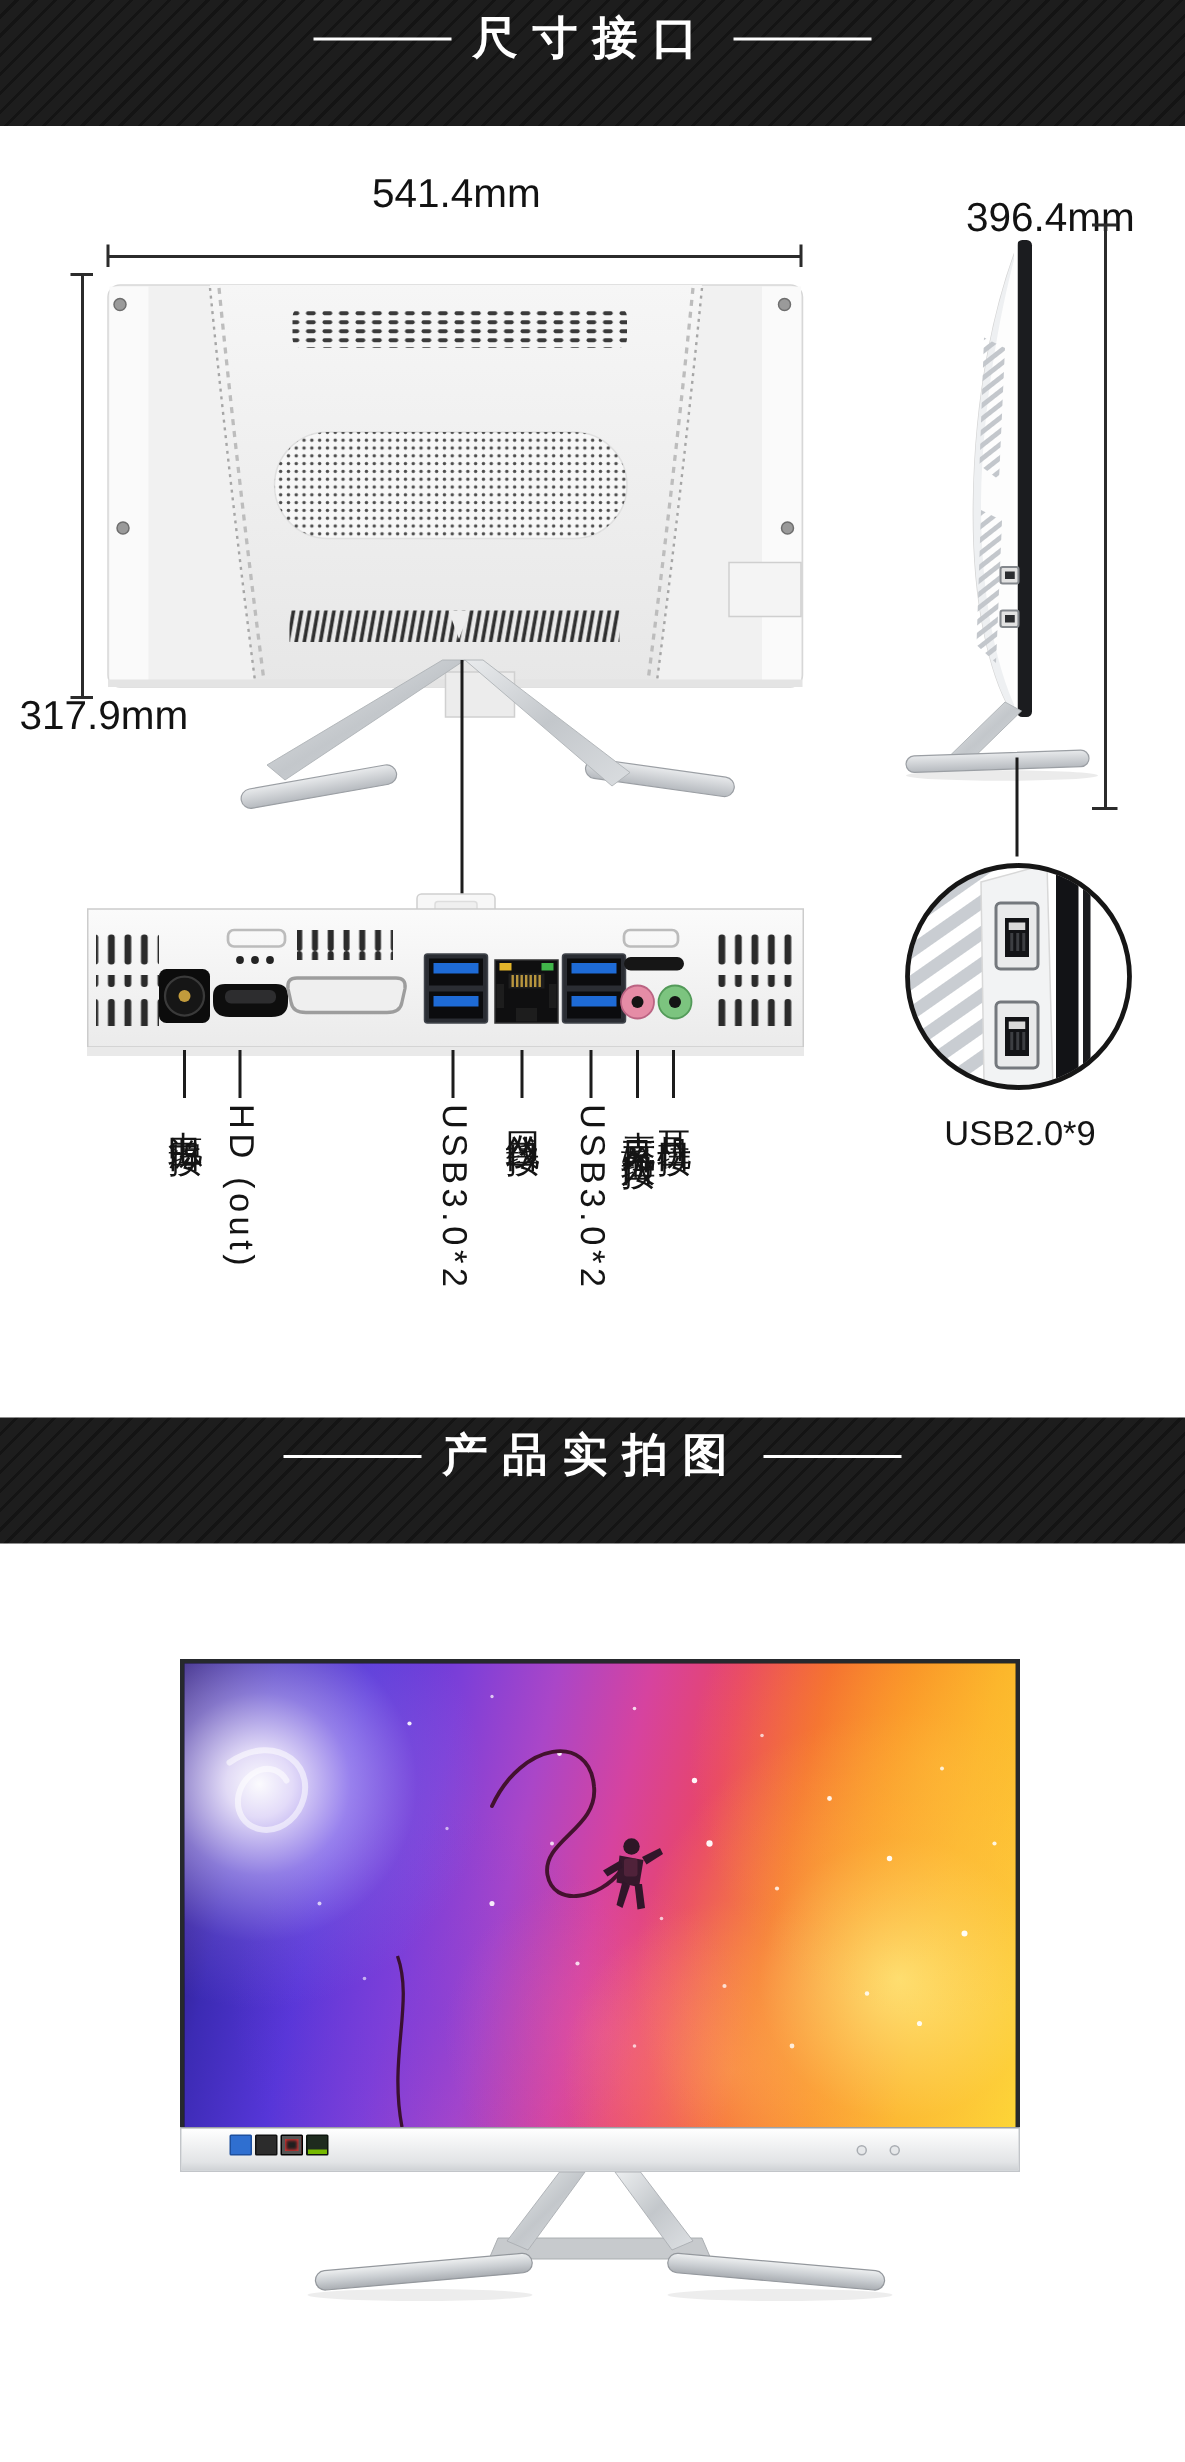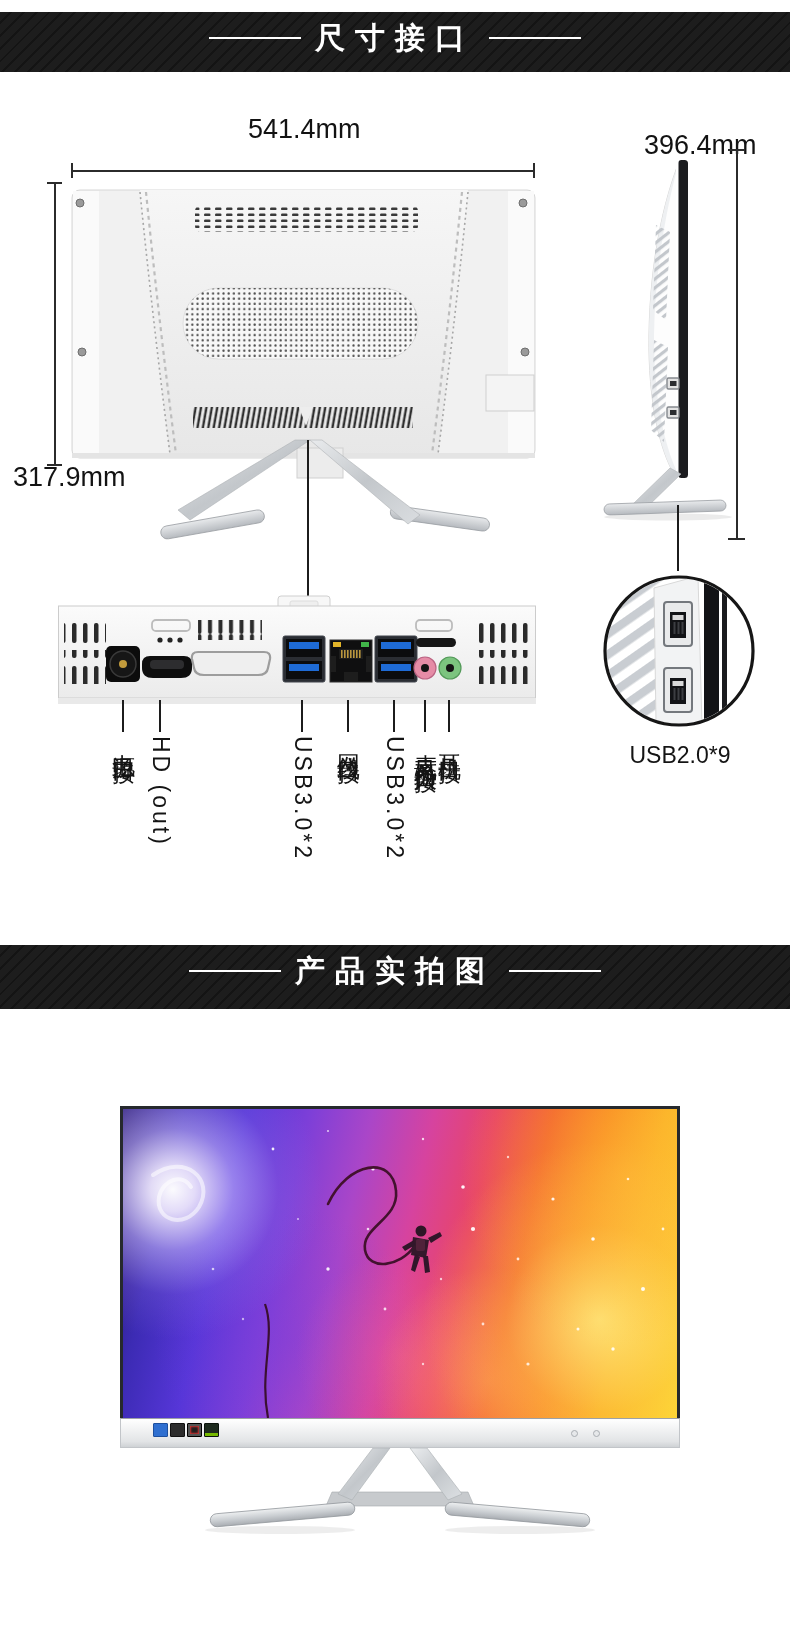--- a/index.html
+++ b/index.html
@@ -62,21 +62,21 @@
     border:1px solid #c2c5c9;border-top:1px solid #9da1a6;position:relative;
     box-sizing:border-box;
   }
   .sticker{position:absolute;top:4px;width:13px;height:12px;border-radius:1px;}
   .chin-btn{position:absolute;top:11px;width:7px;height:7px;border-radius:50%;
     background:#e6e8ea;border:1px solid #a9adb2;box-sizing:border-box;}
 </style>
 </head>
 <body>
 
-<div class="abs banner" style="top:12px;height:60px;">
+<div class="abs banner" style="top:0;height:84px;">
   <div class="banner-inner">
     <span class="banner-line"></span><span class="banner-title">尺寸接口</span><span class="banner-line"></span>
   </div>
 </div>
 
 <div class="abs dim-label" style="left:248px;top:114px;">541.4mm</div>
 <div class="abs mline-h" style="left:72px;top:170px;width:462px;"></div>
 <div class="abs tick-v" style="left:71px;top:163px;height:15px;"></div>
 <div class="abs tick-v" style="left:533px;top:163px;height:15px;"></div>
 
@@ -315,21 +315,21 @@
 <div class="abs leader" style="left:448px;top:700px;height:32px;"></div>
 
 <div class="abs port-label" style="left:110px;top:736px;">电源接口</div>
 <div class="abs port-label" style="left:147px;top:736px;">HD (out)</div>
 <div class="abs port-label" style="left:289px;top:736px;">USB3.0*2</div>
 <div class="abs port-label" style="left:335px;top:736px;">网线接口</div>
 <div class="abs port-label" style="left:381px;top:736px;">USB3.0*2</div>
 <div class="abs port-label" style="left:412px;top:736px;">麦克风输入接口</div>
 <div class="abs port-label" style="left:436px;top:736px;">耳机接口</div>
 
-<div class="abs banner" style="top:945px;height:64px;">
+<div class="abs banner" style="top:945px;height:84px;">
   <div class="banner-inner">
     <span class="banner-line"></span><span class="banner-title">产品实拍图</span><span class="banner-line"></span>
   </div>
 </div>
 
 <div class="abs monitor">
   <div class="screen-wrap">
     <div class="screen"></div>
     <svg style="position:absolute;inset:0;" width="560" height="309" viewBox="0 0 560 309">
 

